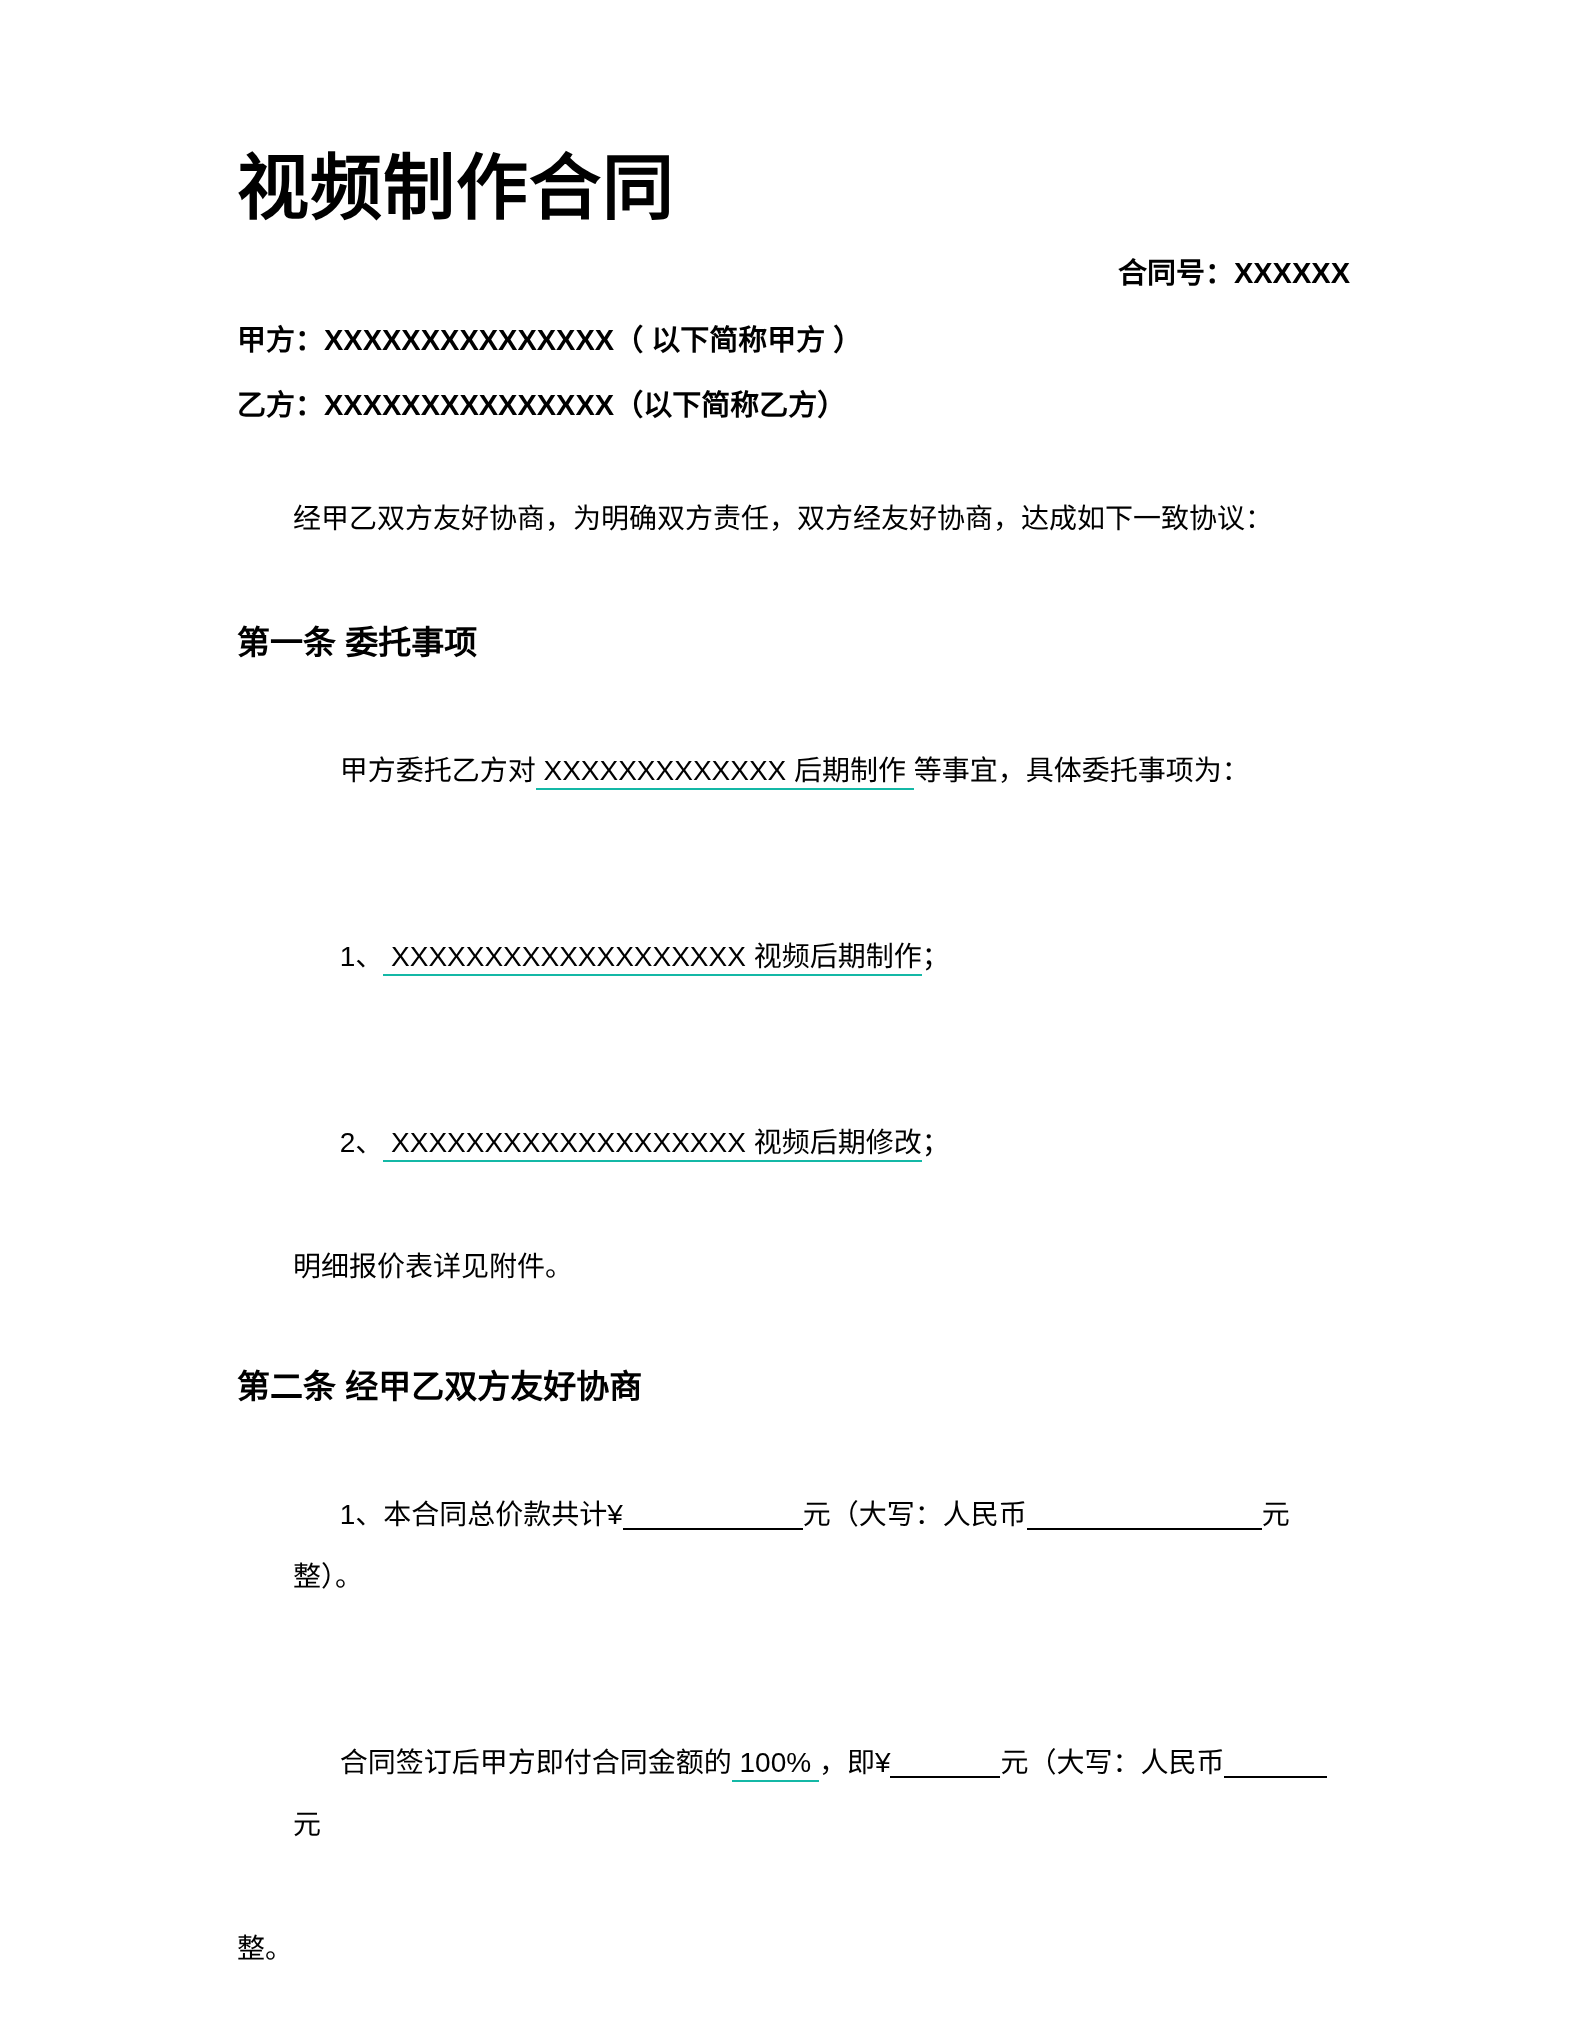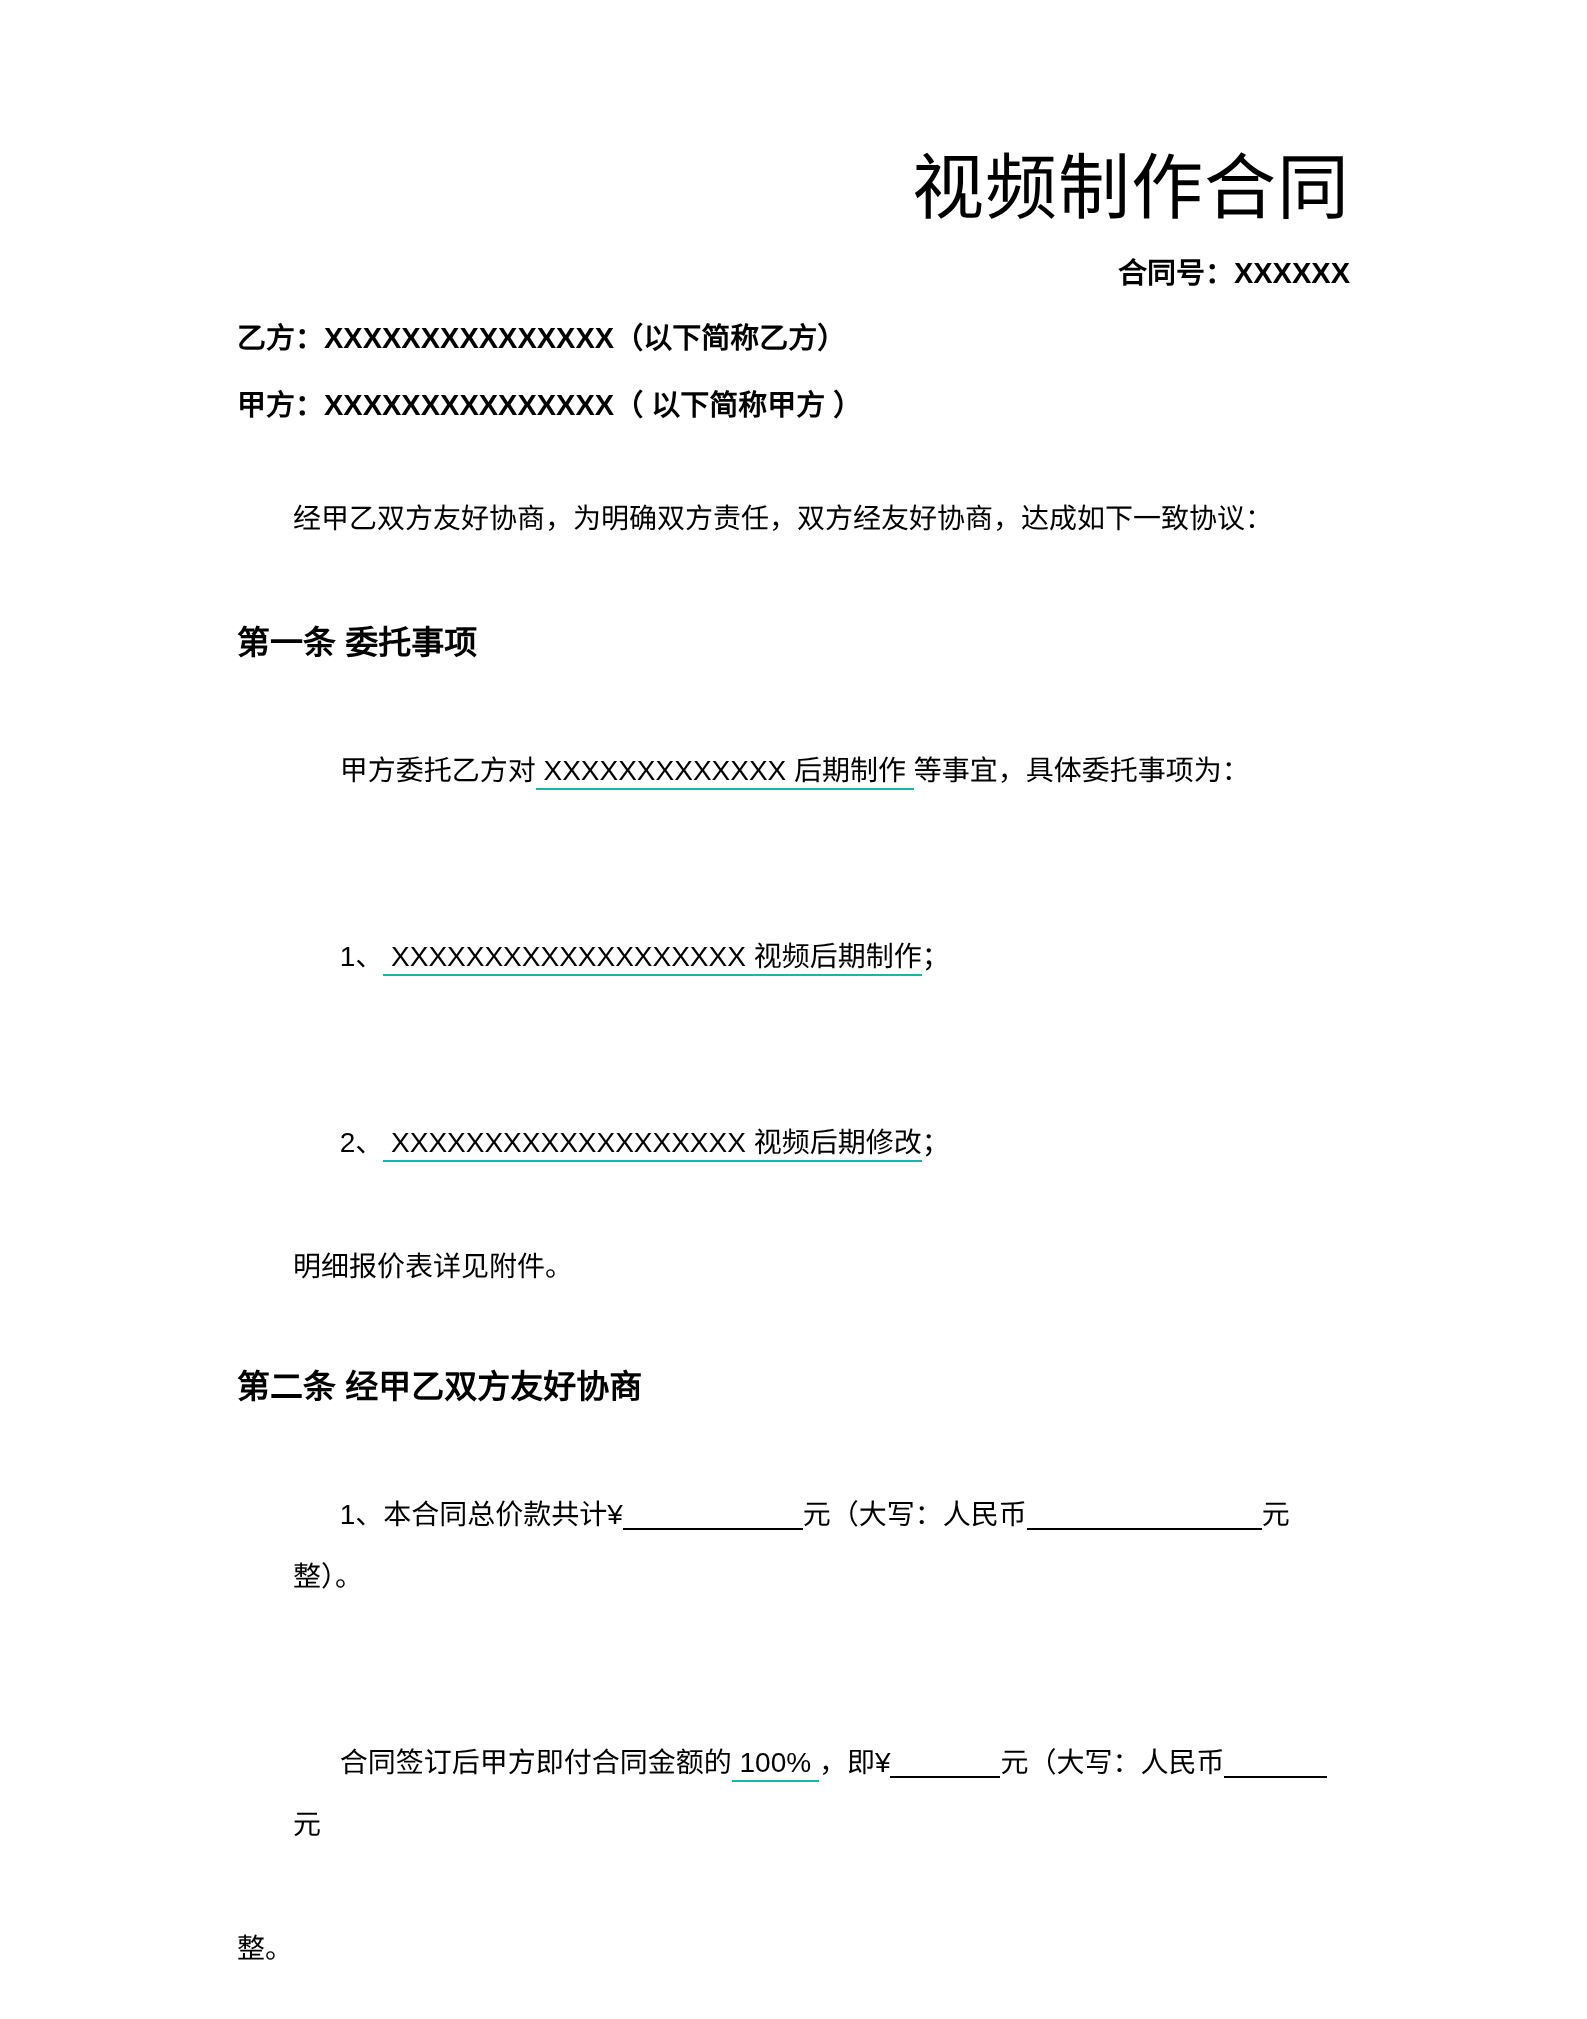--- a/index.html
+++ b/index.html
@@ -17,22 +17,22 @@
     overflow: hidden;
     box-sizing: border-box;
   }
   .content {
     padding: 0 237px;
   }
   .doc-title {
     margin-top: 148px;
     font-size: 72px;
     line-height: 80px;
-    font-weight: 400;
-    text-align: right;
+    font-weight: 700;
+    text-align: left;
     letter-spacing: 1px;
     white-space: pre-wrap;
   }
   .contract-no {
     margin-top: 23px;
     font-size: 29px;
     line-height: 44px;
     font-weight: bold;
     text-align: right;
     white-space: pre-wrap;
@@ -80,22 +80,22 @@
 </head>
 <body>
 
 <div class="page">
   <div class="content">
 
     <div class="doc-title">视频制作合同</div>
 
     <div class="contract-no">合同号：XXXXXX</div>
 
+    <div class="party party-a">甲方：XXXXXXXXXXXXXXX（ 以下简称甲方 ）</div>
     <div class="party party-b">乙方：XXXXXXXXXXXXXXX（以下简称乙方）</div>
-    <div class="party party-a">甲方：XXXXXXXXXXXXXXX（ 以下简称甲方 ）</div>
 
     <div class="line ind mt-intro">经甲乙双方友好协商，为明确双方责任，双方经友好协商，达成如下一致协议：</div>
 
     <div class="heading mt-h1">第一条 委托事项</div>
     <div class="line ind mt-first">
       <span>甲方委托乙方对</span><span class="u"> XXXXXXXXXXXXX 后期制作 </span><span>等事宜，具体委托事项为：</span>
     </div>
     <div class="line ind">
       <span>1、</span><span class="u"> XXXXXXXXXXXXXXXXXXX 视频后期制作</span><span>；</span>
     </div>

